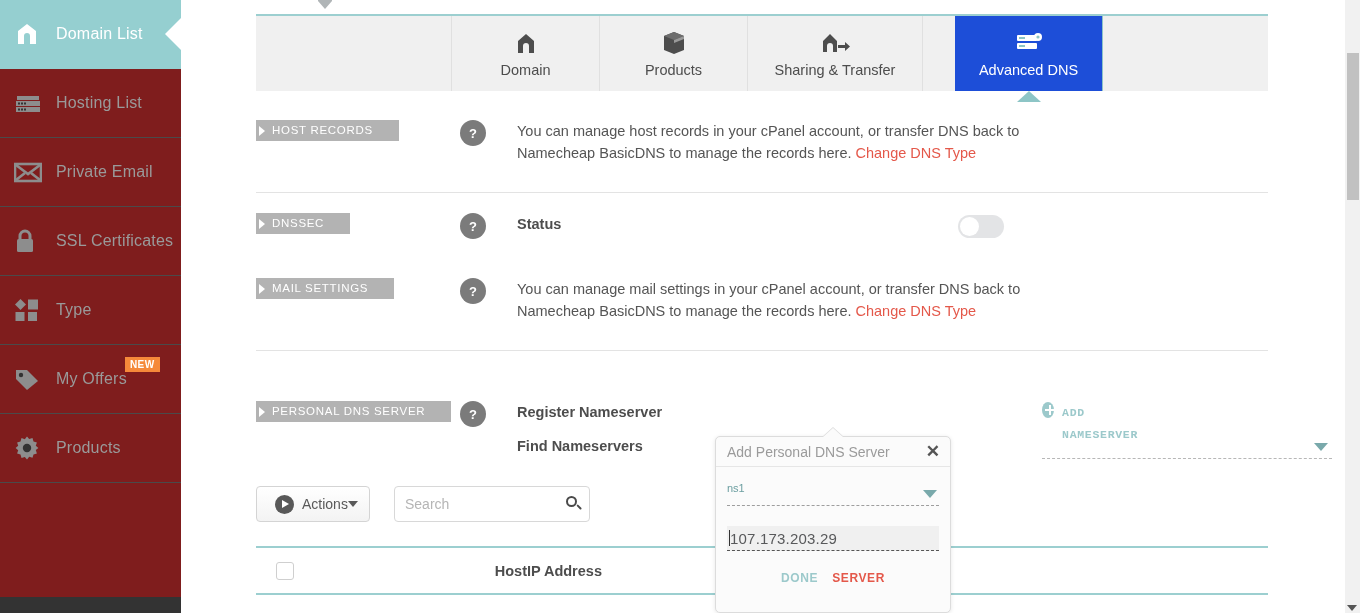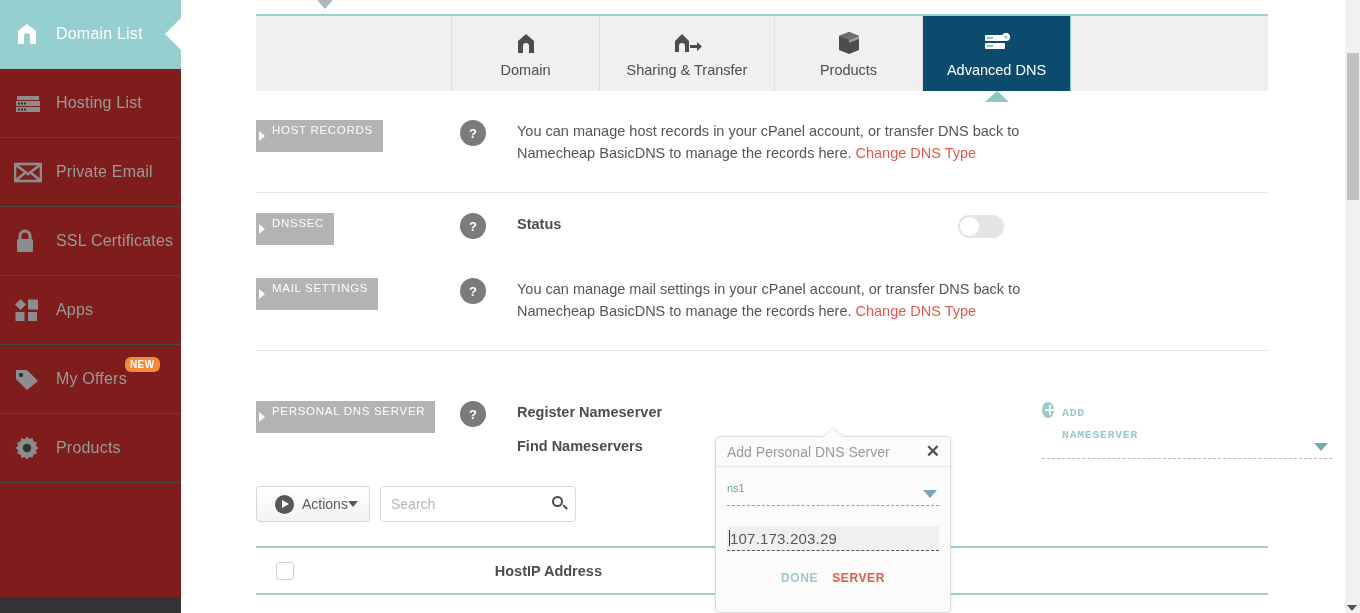--- a/index.html
+++ b/index.html
@@ -52,21 +52,21 @@
   .side-label { white-space: nowrap; }
   .badge-new {
     position: absolute;
     top: 12px; left: 125px;
     background: #f5893a;
     color: #fff;
     font-size: 10px;
     font-weight: bold;
     letter-spacing: .4px;
     padding: 2px 5px 2px 5px;
-    border-radius: 6px;
+    border-radius: 0;
     line-height: 11px;
   }
 
   
   #main {
     position: absolute;
     left: 181px; top: 0;
     width: 1179px; height: 613px;
     background: #ffffff;
     overflow: hidden;
@@ -96,23 +96,24 @@
     display: flex; flex-direction: column;
     align-items: center; justify-content: center;
     color: #4d4d4d;
     font-size: 14.5px;
     border-right: 1px solid #e0e0e0;
     cursor: pointer;
     padding: 0 18px;
   }
   .tab .t-ico { height: 26px; display:flex; align-items:center; margin-bottom: 6px; }
   .tab.active {
-    background: #0c4a6e;
+    background: #1d4ed8;
     color: #ffffff;
     border-right-color: #8dc5c6;
+    margin-left: 32px;
   }
   .tab.active::after {
     content: "";
     position: absolute;
     left: 50%; bottom: -11px;
     transform: translateX(-50%);
     width: 0; height: 0;
     border-left: 12px solid transparent;
     border-right: 12px solid transparent;
     border-bottom: 11px solid #8dc5c6;
@@ -124,28 +125,28 @@
 
   
   .section {
     position: absolute;
     left: 75px;
     width: 1012px;
   }
   .sec-tag {
     position: absolute;
     left: 0; top: 0;
-    height: 32px;
+    height: 21px;
     background: #b3b3b3;
     color: #ffffff;
     font-size: 11.5px;
     letter-spacing: .7px;
     line-height: 21px;
     padding-left: 16px;
-    padding-right: 10px;
+    padding-right: 26px;
     white-space: nowrap;
   }
   .sec-tag::before {
     content: "";
     position: absolute;
     left: 3px; top: 50%;
     transform: translateY(-50%);
     width: 0; height: 0;
     border-top: 5px solid transparent;
     border-bottom: 5px solid transparent;
@@ -268,21 +269,21 @@
     border-left: 7px solid #ffffff;
   }
   .caret-dn {
     margin-left: auto;
     width: 0; height: 0;
     border-left: 5px solid transparent;
     border-right: 5px solid transparent;
     border-top: 6px solid #595959;
   }
   .search-box {
-    margin-left: 10px;
+    margin-left: 24px;
     width: 196px; height: 36px;
     border: 1px solid #d8d8d8;
     border-radius: 4px;
     background: #ffffff;
     display: flex; align-items: center;
     padding: 0 10px;
     position: relative;
   }
   .search-box input {
     border: none; outline: none;
@@ -511,21 +512,21 @@
 
   <div class="side-item">
     <span class="side-ico">
       <svg width="26" height="24" viewBox="0 0 26 24">
         <path fill="#8d8d8d" d="M6.5 1l5.5 5.5L6.5 12 1 6.5z"></path>
         <rect x="14" y="1.5" width="10" height="10" fill="#8d8d8d"></rect>
         <rect x="1.5" y="14" width="9" height="9" fill="#8d8d8d"></rect>
         <rect x="14" y="14" width="9" height="9" fill="#8d8d8d"></rect>
       </svg>
     </span>
-    <span class="side-label">Apps</span>
+    <span class="side-label">Type</span>
   </div>
 
   <div class="side-item">
     <span class="side-ico">
       <svg width="26" height="24" viewBox="0 0 26 24">
         <path fill="#8d8d8d" d="M2 3h11l11 11-11 9L2 12z"></path>
         <circle cx="7" cy="8" r="2.2" fill="#333"></circle>
       </svg>
     </span>
     <span class="side-label">My Offers</span>
@@ -558,39 +559,39 @@
 
     <div class="tab" id="tab-domain">
       <span class="t-ico">
         <svg width="24" height="22" viewBox="0 0 24 22">
             <path fill="#4d4d4d" d="M4 21V9l8-7 8 7v12h-5v-7a3 3 0 0 0-6 0v7z"></path>
           </svg>
       </span>
       <span>Domain</span>
     </div>
 
-    <div class="tab" id="tab-sharing">
-      <span class="t-ico">
-        <svg width="30" height="22" viewBox="0 0 30 22">
-          <path fill="#4d4d4d" d="M3 20V9l7-7 7 7v11h-4v-6a3 3 0 0 0-6 0v6z"></path>
-          <path fill="#4d4d4d" d="M18 13h7v-3l5 4.5-5 4.5v-3h-7z"></path>
-        </svg>
-      </span>
-      <span>Sharing &amp; Transfer</span>
-    </div>
-
     <div class="tab" id="tab-products">
       <span class="t-ico">
         <svg width="22" height="24" viewBox="0 0 22 24">
           <path fill="#4d4d4d" d="M11 1l10 4v14l-10 4L1 19V5z"></path>
           <path fill="#6d6d6d" d="M11 1l10 4-10 4L1 5z"></path>
           <path fill="#9a9a9a" d="M11 9l10-4v3l-10 4z"></path>
         </svg>
       </span>
       <span>Products</span>
+    </div>
+
+    <div class="tab" id="tab-sharing">
+      <span class="t-ico">
+        <svg width="30" height="22" viewBox="0 0 30 22">
+          <path fill="#4d4d4d" d="M3 20V9l7-7 7 7v11h-4v-6a3 3 0 0 0-6 0v6z"></path>
+          <path fill="#4d4d4d" d="M18 13h7v-3l5 4.5-5 4.5v-3h-7z"></path>
+        </svg>
+      </span>
+      <span>Sharing &amp; Transfer</span>
     </div>
 
     <div class="tab active" id="tab-adns">
       <span class="t-ico">
         <svg width="28" height="22" viewBox="0 0 28 22">
           <rect x="2" y="3" width="20" height="6" rx="1" fill="#ffffff"></rect>
           <rect x="2" y="11" width="20" height="6" rx="1" fill="#ffffff"></rect>
           <rect x="4" y="5" width="6" height="2" fill="#8dc5c6"></rect>
           <rect x="4" y="13" width="6" height="2" fill="#8dc5c6"></rect>
           <circle cx="23" cy="5" r="4" fill="#ffffff"></circle>

